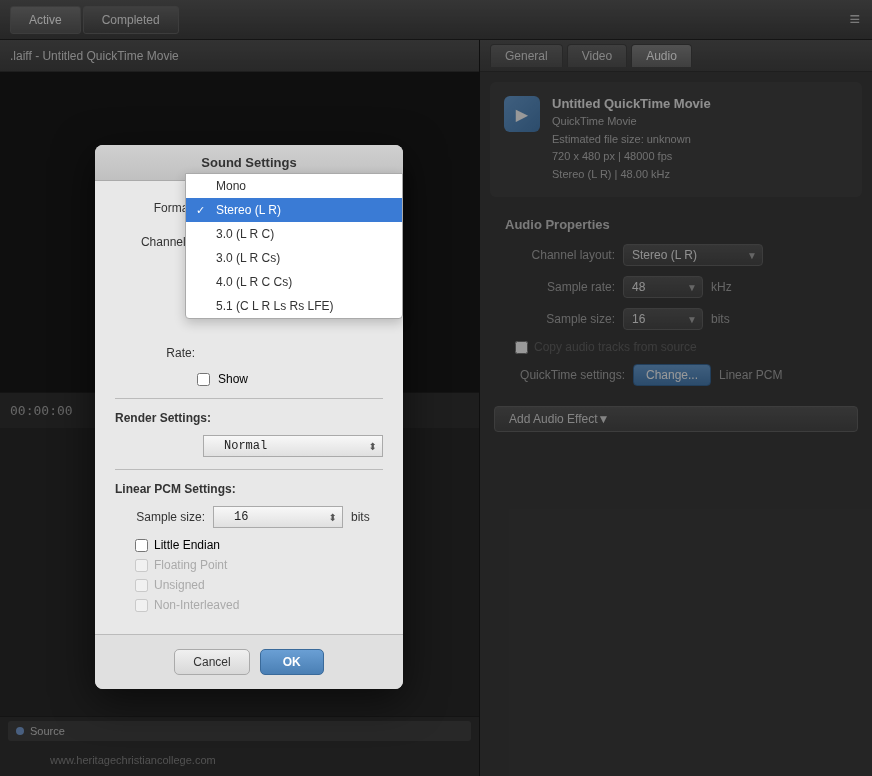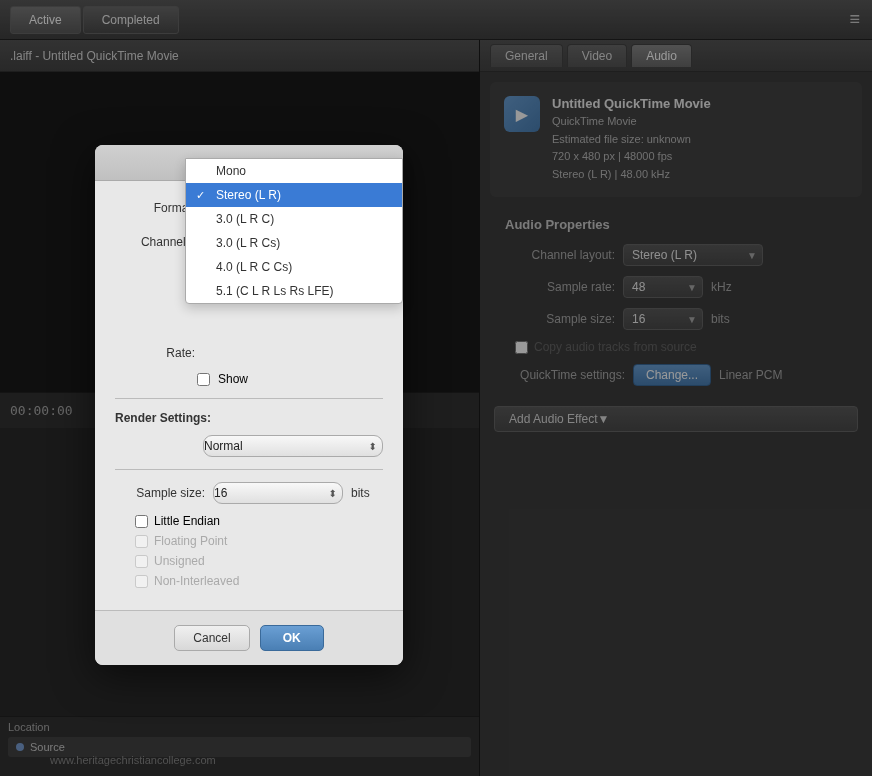--- a/index.html
+++ b/index.html
@@ -339,33 +339,34 @@
     }
     .form-label {
       width: 80px;
       text-align: right;
       color: #333;
       font-size: 12px;
       flex-shrink: 0;
     }
     .mac-select {
       flex: 1;
-      padding: 3px 24px 3px 0;
+      padding: 3px 24px 3px 20px;
       background: linear-gradient(to bottom, #f8f8f8, #e0e0e0);
       border: 1px solid #aaa;
-      border-radius: 9px;
+      border-radius: 0;
       font-size: 12px;
       color: #222;
       appearance: none;
       cursor: pointer;
+      font-family: Liberation Mono, monospace;
     }
     .dropdown-open {
       position: absolute;
       left: 90px;
-      top: 13px;
+      top: 28px;
       width: calc(100% - 90px);
       background: white;
       border: 1px solid #aaa;
       border-radius: 0 0 4px 4px;
       box-shadow: 0 4px 12px rgba(0,0,0,0.2);
       z-index: 300;
     }
     .dropdown-item {
       padding: 5px 10px;
       font-size: 12px;
@@ -482,21 +483,20 @@
     <div class="file-title-bar">
       <span>.laiff - Untitled QuickTime Movie</span>
     </div>
     <div class="video-area">
       <span class="speaker-icon">🔈</span>
     </div>
     <div class="timeline-bar">
       <span class="timecode">00:00:00</span>
     </div>
     <div class="location-bar">
-      <div class="location-label">Location</div>
       <div class="source-item">
         <span class="source-dot"></span>
         <span>Source</span>
       </div>
     </div>
     <div class="website-footer">
       <span>www.heritagechristiancollege.com</span>
     </div>
   </div>
 
@@ -640,20 +640,21 @@
         <div class="select-wrapper">
           <select class="mac-select" style="min-width:180px">
             <option>Normal</option>
           </select>
           <span class="select-arrow" style="color:#555">⬍</span>
         </div>
       </div>
 
       <div class="section-divider"></div>
 
+      <div class="pcm-section-header">Linear PCM Settings:</div>
 
       <div class="sample-size-row">
         <span class="form-label" style="font-size:12px;color:#333;width:90px;text-align:right">Sample size:</span>
         <div class="select-wrapper">
           <select class="mac-select" style="min-width:130px">
             <option>16</option>
           </select>
           <span class="select-arrow" style="color:#555">⬍</span>
         </div>
         <span style="color:#333;font-size:12px">bits</span>

